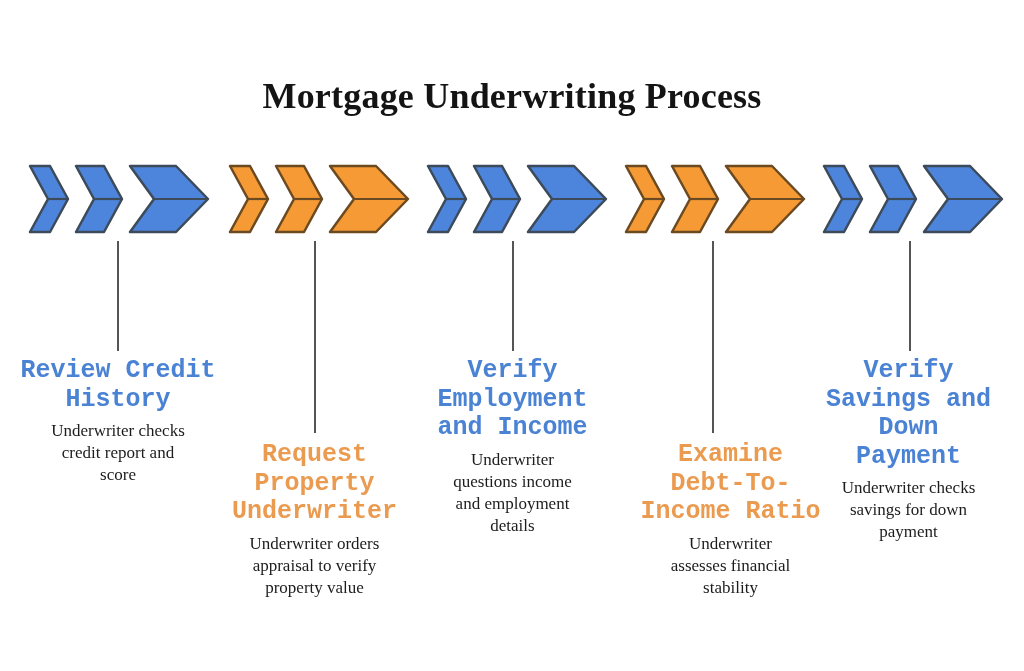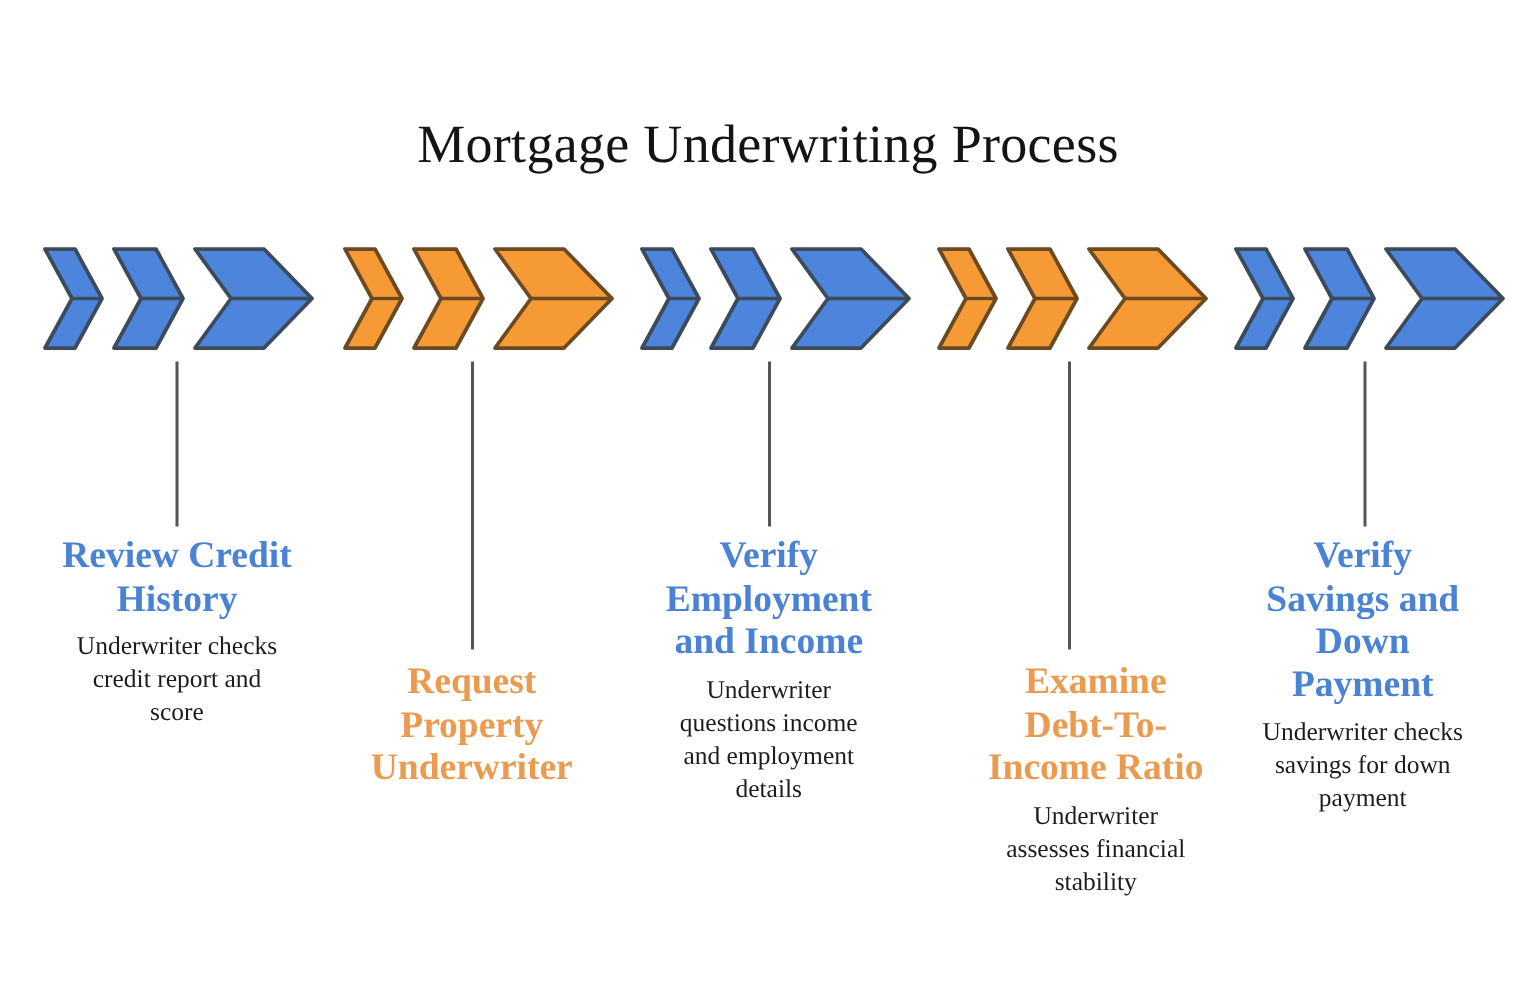--- a/index.html
+++ b/index.html
@@ -25,21 +25,21 @@
   }
 
   
   #title {
     position: absolute;
     left: 0;
     top: 74px;
     width: 1024px;
     text-align: center;
     font-family: "Liberation Serif", "DejaVu Serif", serif;
-    font-weight: normal;
+    font-weight: bold;
     font-size: 36px;
     line-height: 44px;
     letter-spacing: 0.2px;
     color: #141414;
   }
 
   
   .arrow-group {
     position: absolute;
     top: 163px;
@@ -56,21 +56,21 @@
     width: 2px;
     background: #555555;
   }
 
   
   .step-text {
     position: absolute;
     text-align: center;
   }
   .step-heading {
-    font-family: Liberation Serif, serif;
+    font-family: Liberation Mono, monospace;
     font-weight: bold;
     font-size: 25px;
     line-height: 28.5px;
     margin: 0 0 6px 0;
     white-space: pre-line;
   }
   .step-heading.blue   { color: #4a82d4; }
   .step-heading.orange { color: #eb9b50; }
   .step-desc {
     font-family: "Liberation Serif", "DejaVu Serif", serif;
@@ -175,20 +175,23 @@
 History</p>
     <p class="step-desc">Underwriter checks
 credit report and
 score</p>
   </div>
 
   <div class="step-text" style="left:212px; top:441px; width:205px;">
     <p class="step-heading orange">Request
 Property
 Underwriter</p>
+    <p class="step-desc">Underwriter orders
+appraisal to verify
+property value</p>
   </div>
 
   <div class="step-text" style="left:410px; top:357px; width:205px;">
     <p class="step-heading blue">Verify
 Employment
 and Income</p>
     <p class="step-desc">Underwriter
 questions income
 and employment
 details</p>

